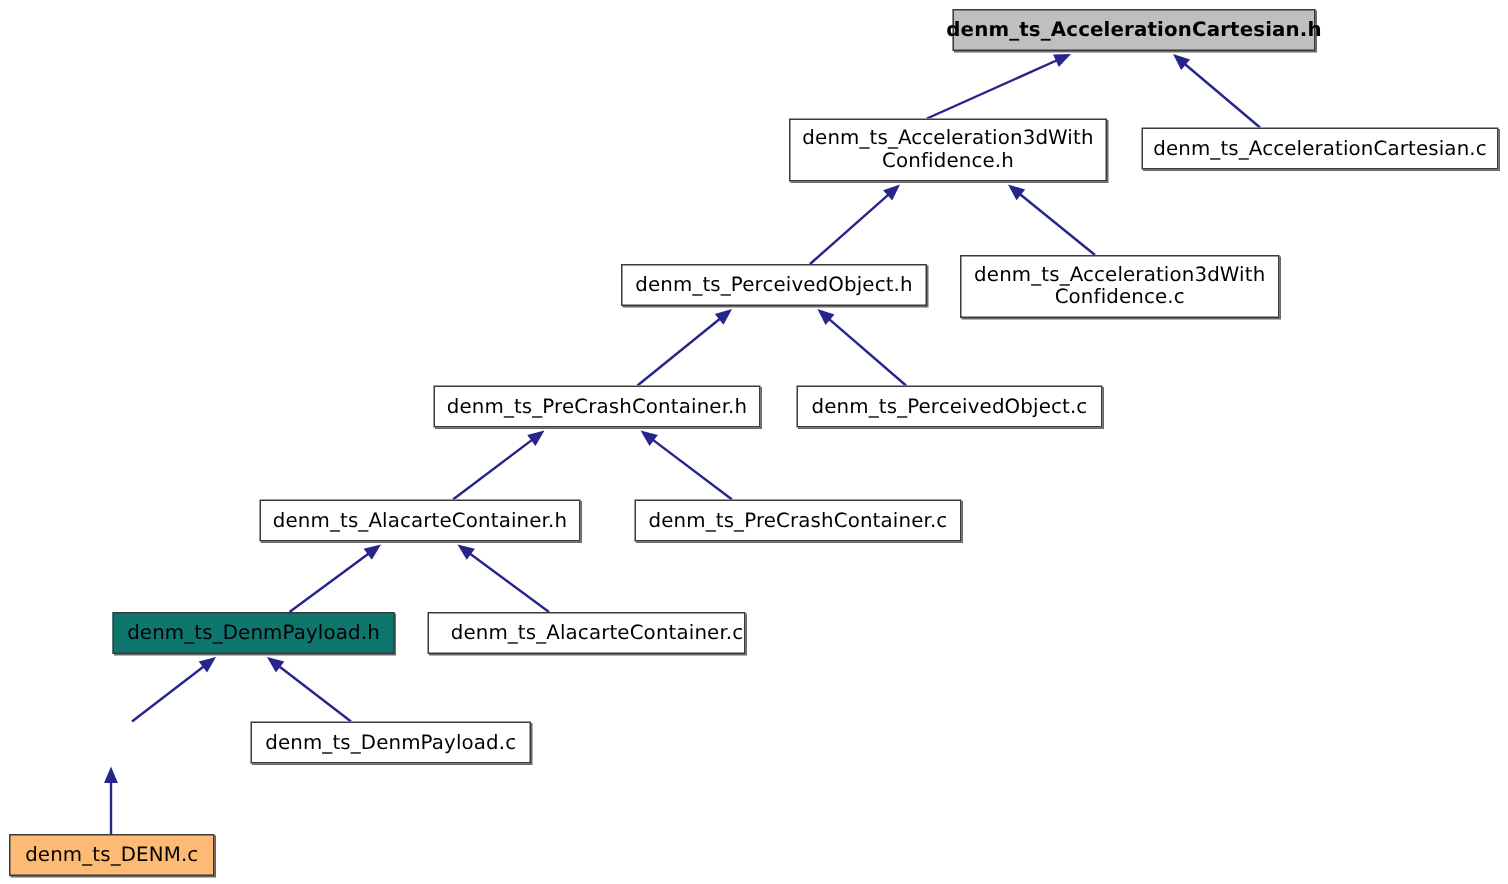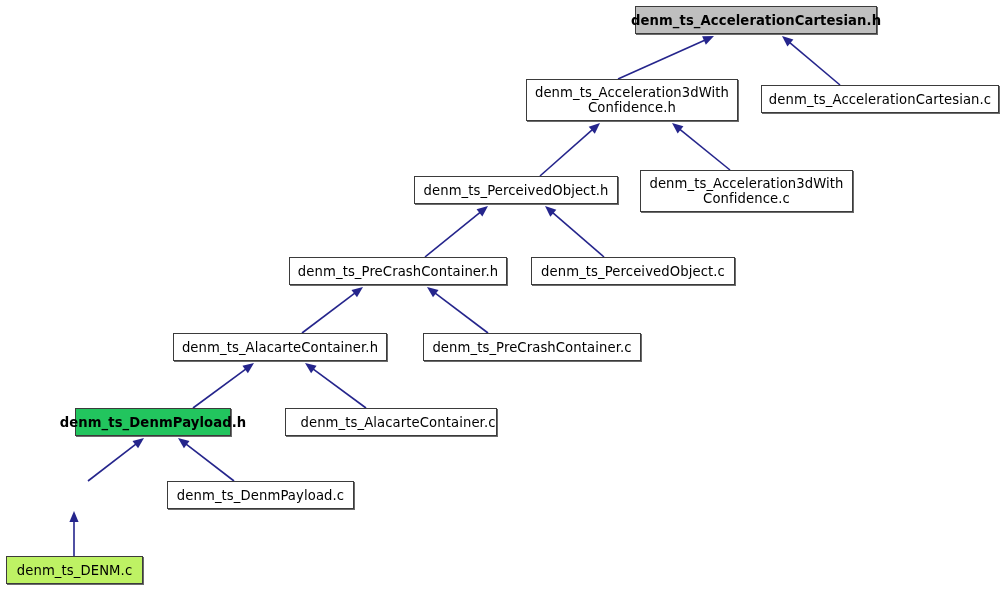--- a/index.html
+++ b/index.html
@@ -110,17 +110,17 @@
     <div class="node" style="left: 526px; top: 79px; width: 212px; height: 42px; border-color: rgb(59, 59, 59); background: rgb(255, 255, 255); color: rgb(0, 0, 0);"><span class="node-label">denm_ts_Acceleration3dWith
 Confidence.h</span></div>
     <div class="node" style="left: 761px; top: 85px; width: 238px; height: 28px; border-color: rgb(59, 59, 59); background: rgb(255, 255, 255); color: rgb(0, 0, 0);"><span class="node-label">denm_ts_AccelerationCartesian.c</span></div>
     <div class="node" style="left: 414px; top: 176px; width: 204px; height: 28px; border-color: rgb(59, 59, 59); background: rgb(255, 255, 255); color: rgb(0, 0, 0);"><span class="node-label">denm_ts_PerceivedObject.h</span></div>
     <div class="node" style="left: 640px; top: 170px; width: 213px; height: 42px; border-color: rgb(59, 59, 59); background: rgb(255, 255, 255); color: rgb(0, 0, 0);"><span class="node-label">denm_ts_Acceleration3dWith
 Confidence.c</span></div>
     <div class="node" style="left: 289px; top: 257px; width: 218px; height: 28px; border-color: rgb(59, 59, 59); background: rgb(255, 255, 255); color: rgb(0, 0, 0);"><span class="node-label">denm_ts_PreCrashContainer.h</span></div>
     <div class="node" style="left: 173px; top: 333px; width: 214px; height: 28px; border-color: rgb(59, 59, 59); background: rgb(255, 255, 255); color: rgb(0, 0, 0);"><span class="node-label">denm_ts_AlacarteContainer.h</span></div>
     <div class="node" style="left: 531px; top: 257px; width: 204px; height: 28px; border-color: rgb(59, 59, 59); background: rgb(255, 255, 255); color: rgb(0, 0, 0);"><span class="node-label">denm_ts_PerceivedObject.c</span></div>
     <div class="node" style="left: 409px; top: 333px; width: 218px; height: 28px; border-color: rgb(59, 59, 59); background: rgb(255, 255, 255); color: rgb(0, 0, 0); margin-left: 14px;"><span class="node-label">denm_ts_PreCrashContainer.c</span></div>
-    <div class="node" style="left: 75px; top: 408px; width: 156px; height: 28px; border-color: rgb(59, 59, 59); background: #22c55e; color: rgb(0, 0, 0); font-weight: bold;"><span class="node-label">denm_ts_DenmPayload.h</span></div>
+    <div class="node" style="left: 75px; top: 408px; width: 188px; height: 28px; border-color: rgb(59, 59, 59); background: #0f766e; color: rgb(0, 0, 0);"><span class="node-label">denm_ts_DenmPayload.h</span></div>
     <div class="node" style="left: 285px; top: 408px; width: 212px; height: 28px; border-color: rgb(59, 59, 59); background: rgb(255, 255, 255); color: rgb(0, 0, 0); padding-left: 14px;"><span class="node-label">denm_ts_AlacarteContainer.c</span></div>
     <div class="node" style="left: 167px; top: 481px; width: 187px; height: 28px; border-color: rgb(59, 59, 59); background: rgb(255, 255, 255); color: rgb(0, 0, 0); justify-content: center;"><span class="node-label">denm_ts_DenmPayload.c</span></div>
-    <div class="node" style="left: 6px; top: 556px; width: 137px; height: 28px; border-color: rgb(59, 59, 59); background: #bef264; color: rgb(0, 0, 0);"><span class="node-label">denm_ts_DENM.c</span></div>
+    <div class="node" style="left: 6px; top: 556px; width: 137px; height: 28px; border-color: rgb(59, 59, 59); background: #fdba74; color: rgb(0, 0, 0);"><span class="node-label">denm_ts_DENM.c</span></div>
   </div>
 
 </body></html>

